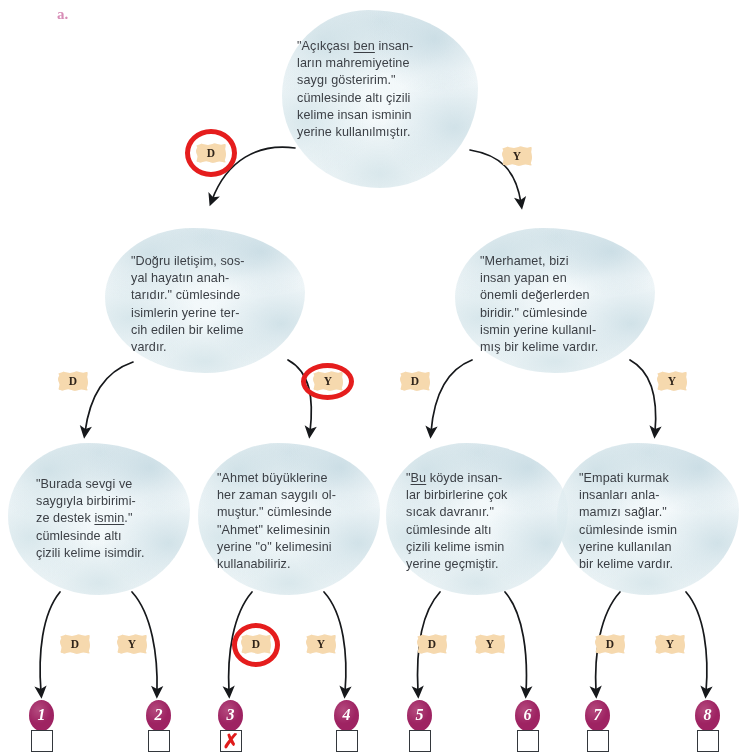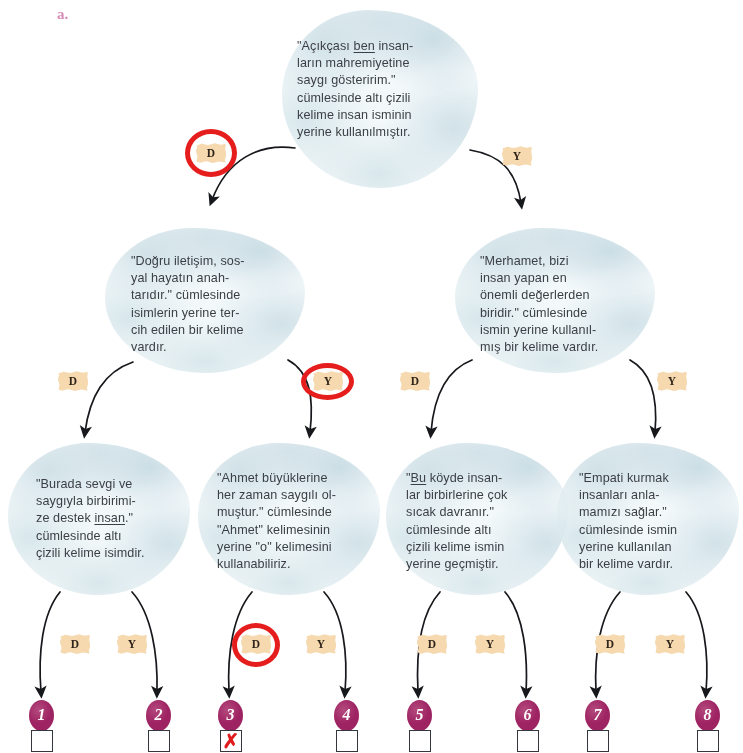--- a/index.html
+++ b/index.html
@@ -189,21 +189,21 @@
 insan yapan en
 önemli değerlerden
 biridir." cümlesinde
 ismin yerine kullanıl-
 mış bir kelime vardır.</div>
   </div>
 
   <div class="cloud" style="left:8px; top:443px; width:182px; height:152px;">
     <div class="txt" style="left:28px; top:33px; width:148px;">"Burada sevgi ve
 saygıyla birbirimi-
-ze destek <u>insan</u>."
+ze destek <u>ismin</u>."
 cümlesinde altı
 çizili kelime isimdir.</div>
   </div>
 
   <div class="cloud" style="left:198px; top:443px; width:182px; height:152px;">
     <div class="txt" style="left:19px; top:27px; width:156px;">"Ahmet büyüklerine
 her zaman saygılı ol-
 muştur." cümlesinde
 "Ahmet" kelimesinin
 yerine "o" kelimesini

